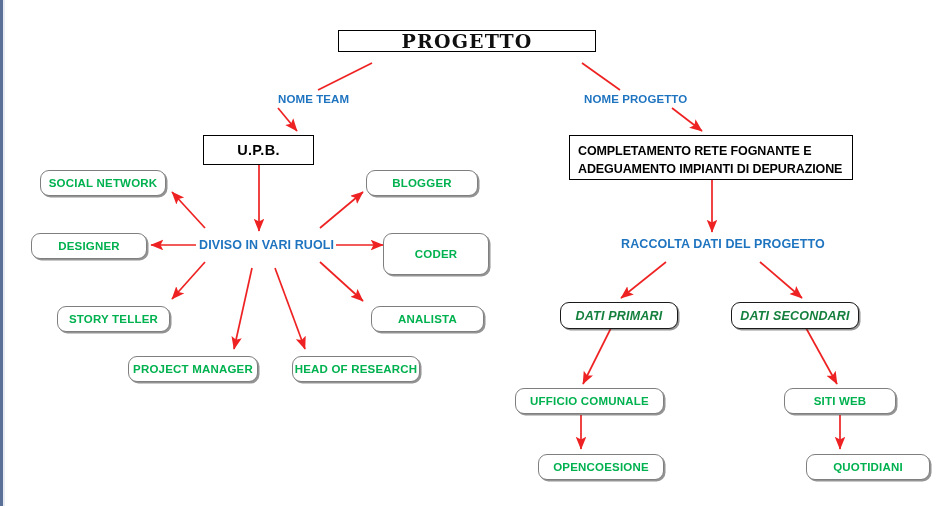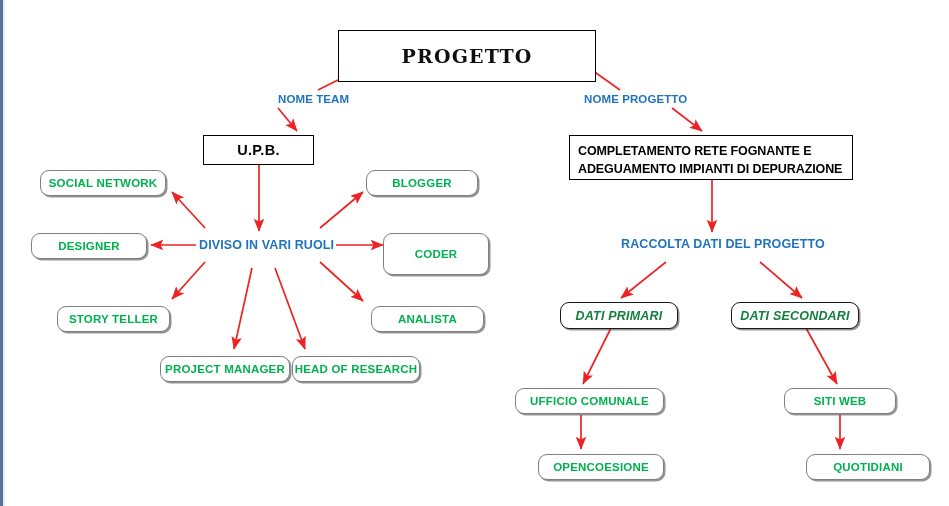--- a/index.html
+++ b/index.html
@@ -155,37 +155,37 @@
       <line x1="611" y1="328" x2="583" y2="384" marker-end="url(#ah)"></line>
 
       <line x1="581" y1="415" x2="581" y2="449" marker-end="url(#ah)"></line>
 
       <line x1="806" y1="328" x2="837" y2="384" marker-end="url(#ah)"></line>
 
       <line x1="840" y1="415" x2="840" y2="449" marker-end="url(#ah)"></line>
     </g>
   </svg>
 
-  <div class="node title-node" style="left:338px; top:30px; width:258px; height:52px;">PROGETTO</div>
+  <div class="node title-node" style="left:338px; top:30px; width:258px; height:22px;">PROGETTO</div>
 
   <div class="label-blue" style="left:278px; top:93px;">NOME TEAM</div>
 
   <div class="label-blue" style="left:584px; top:93px;">NOME PROGETTO</div>
 
   <div class="node rect-black upb" style="left:203px; top:135px; width:111px; height:30px;">U.P.B.</div>
 
   <div class="label-blue lg" style="left:199px; top:238px;">DIVISO IN VARI RUOLI</div>
 
   <div class="node round-green" style="left:40px; top:170px; width:126px; height:26px;">SOCIAL  NETWORK</div>
 
   <div class="node round-green" style="left:31px; top:233px; width:116px; height:26px;">DESIGNER</div>
 
   <div class="node round-green" style="left:57px; top:306px; width:113px; height:26px;">STORY TELLER</div>
 
-  <div class="node round-green" style="left:128px; top:356px; width:130px; height:26px;margin-left:32px;">PROJECT MANAGER</div>
+  <div class="node round-green" style="left:128px; top:356px; width:130px; height:26px;">PROJECT MANAGER</div>
 
   <div class="node round-green" style="left:292px; top:356px; width:128px; height:26px;">HEAD OF RESEARCH</div>
 
   <div class="node round-green" style="left:371px; top:306px; width:113px; height:26px;">ANALISTA</div>
 
   <div class="node round-green" style="left:383px; top:233px; width:106px; height:42px;">CODER</div>
 
   <div class="node round-green" style="left:366px; top:170px; width:112px; height:26px;">BLOGGER</div>
 
   <div class="node rect-black project-name" style="left:569px; top:135px; width:284px; height:45px;">

